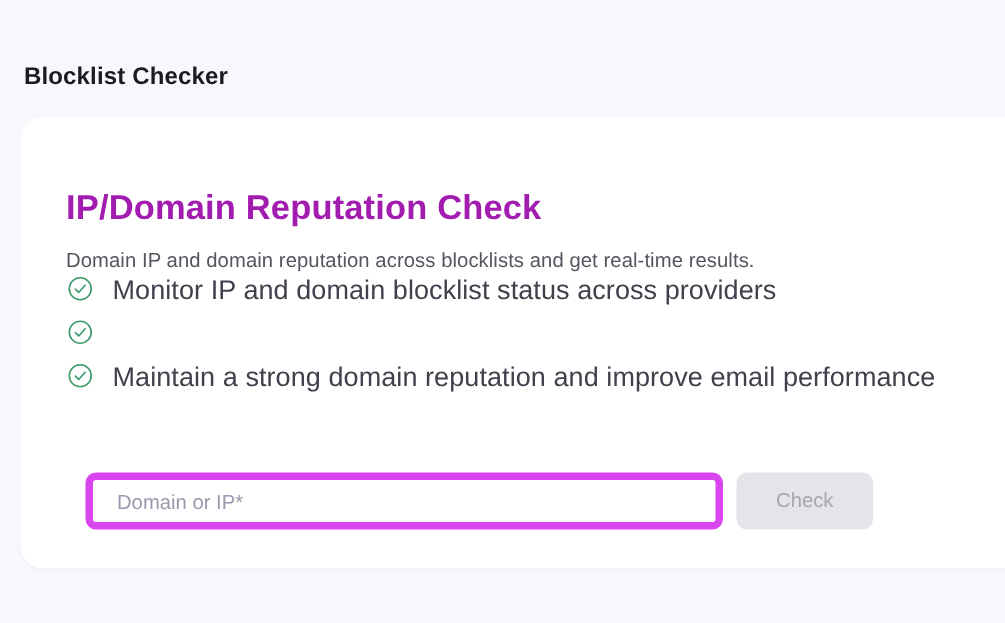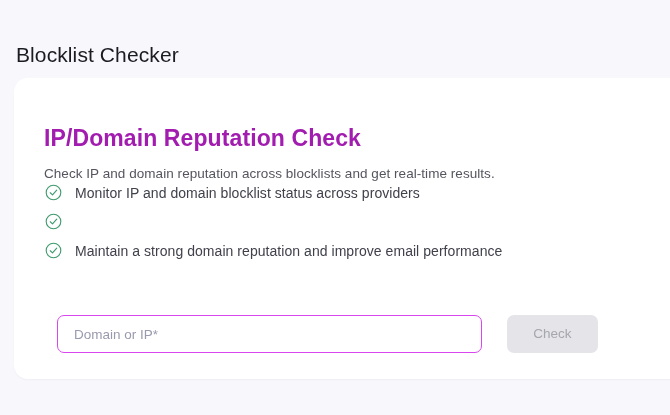--- a/index.html
+++ b/index.html
@@ -20,22 +20,22 @@
     width: 670px;
     height: 415px;
     background: #f8f7fc;
   }
 
   
   .page-title {
     position: absolute;
     left: 16px;
     top: 27px;
-    font-size: 21px;
-    font-weight: 400;
+    font-size: 16px;
+    font-weight: 700;
     letter-spacing: 0.1px;
     color: #1b1b22;
     line-height: 28px;
     white-space: nowrap;
   }
 
   
   .card {
     position: absolute;
     left: 14px;
@@ -98,57 +98,57 @@
 
   .check-icon {
     flex: 0 0 auto;
     width: 17px;
     height: 17px;
     display: block;
     margin-right: 13px;
   }
 
   .feature-label {
-    font-size: 14px;
+    font-size: 18px;
     color: #41414c;
     line-height: 18px;
     letter-spacing: 0.05px;
     white-space: nowrap;
   }
 
   
   .form-row {
     position: absolute;
     left: 13px;
     top: 237px;
     display: flex;
     align-items: center;
   }
 
   .domain-input {
     box-sizing: border-box;
     width: 425px;
     height: 38px;
     padding: 0 16px;
-    border: 1px solid #d946ef;
+    border: 5px solid #d946ef;
     border-radius: 7px;
     background: #ffffff;
     font-family: "Liberation Sans", sans-serif;
     font-size: 13.5px;
     color: #3a3a45;
     outline: none;
   }
   .domain-input::placeholder {
     color: #9a9aae;
     opacity: 1;
   }
 
   .check-button {
     box-sizing: border-box;
-    margin-left: 25px;
+    margin-left: 9px;
     width: 91px;
     height: 38px;
     border: none;
     border-radius: 7px;
     background: #e5e4e8;
     color: #a6a6ae;
     font-family: "Liberation Sans", sans-serif;
     font-size: 13.5px;
     line-height: 38px;
     text-align: center;
@@ -161,21 +161,21 @@
 
 <div class="page">
 
   <h1 class="page-title">Blocklist Checker</h1>
 
   <section class="card">
     <div class="card-inner">
 
       <h2 class="card-heading">IP/Domain Reputation Check</h2>
 
-      <p class="card-subtitle">Check IP and domain reputation across blocklists and get real-time results.</p>
+      <p class="card-subtitle">Domain IP and domain reputation across blocklists and get real-time results.</p>
 
       <ul class="feature-list">
 
         <li class="feature-item">
           <span class="check-icon">
             <svg width="17" height="17" viewBox="0 0 20 20" fill="none" xmlns="http://www.w3.org/2000/svg">
               <circle cx="10" cy="10" r="8.6" stroke="#3f9a6e" stroke-width="1.3" fill="none"></circle>
               <path d="M6.2 10.3 L8.8 12.9 L13.8 7.2" stroke="#3f9a6e" stroke-width="1.3" stroke-linecap="round" stroke-linejoin="round" fill="none"></path>
             </svg>
           </span>

